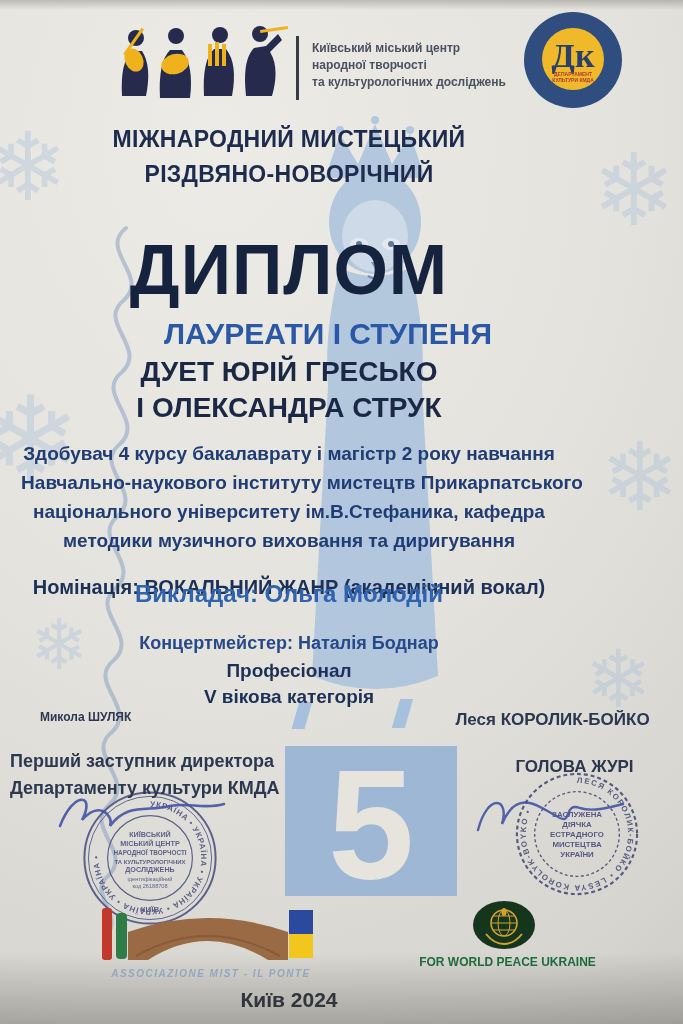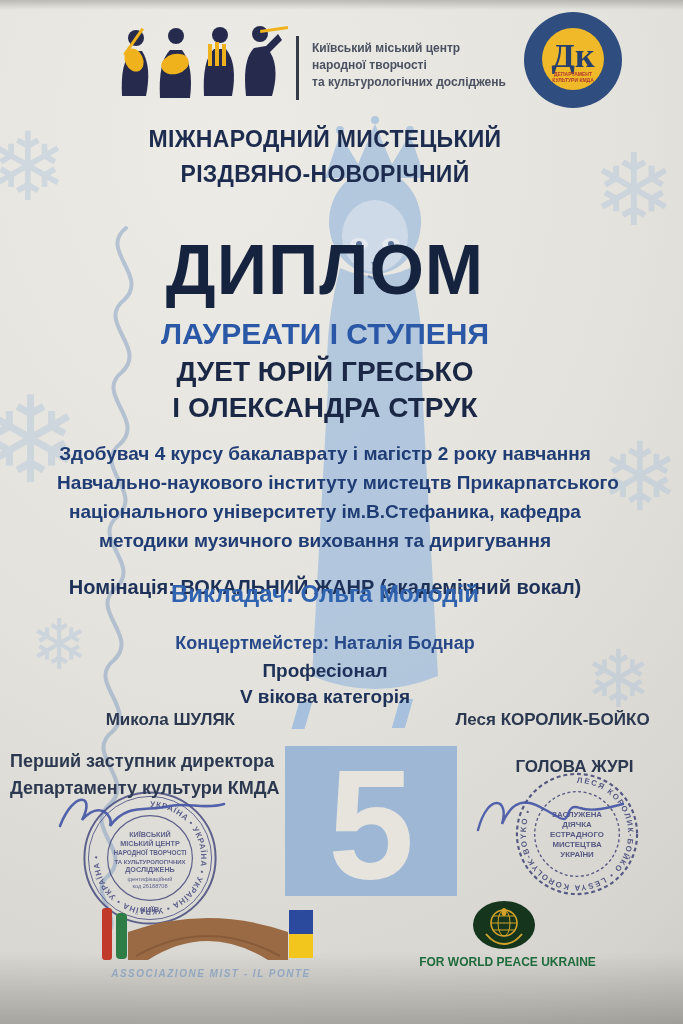--- a/index.html
+++ b/index.html
@@ -6,41 +6,41 @@
   .page{
     position:relative;width:683px;height:1024px;overflow:hidden;
     font-family:"Liberation Sans","DejaVu Sans",sans-serif;
     background:
       linear-gradient(to bottom, rgba(70,70,66,.28) 0px, rgba(70,70,66,0) 10px),
       linear-gradient(to bottom, rgba(55,53,50,0) 93%, rgba(55,53,50,.30) 100%),
       radial-gradient(145% 125% at 32% 14%, #edebe6 0%, #e4e2dc 42%, #d6d4ce 74%, #bdbbb5 100%);
   }
   .abs{position:absolute;}
   .wm{position:absolute;z-index:0;}
-  .txt{position:absolute;z-index:2;left:0;width:578px;text-align:center;font-weight:bold;margin-left:36px;}
+  .txt{position:absolute;z-index:2;left:0;width:578px;text-align:center;font-weight:bold;}
   .snow{position:absolute;z-index:0;color:rgba(172,194,220,.42);line-height:1;}
 
   .org-text{position:absolute;z-index:2;left:312px;top:40px;font-size:12px;font-weight:bold;
     color:#4a5160;line-height:17px;text-align:left;}
   .hdr-divider{position:absolute;z-index:2;left:296px;top:36px;width:3px;height:64px;background:#353b47;}
 
   .fest-title{top:122px;font-size:23px;color:#1d2c4e;line-height:35px;letter-spacing:.3px;}
   .heading{top:230px;font-size:70px;color:#16233e;letter-spacing:1px;font-weight:800;}
-  .award{top:317px;font-size:30px;color:#2a58a6;}
+  .award{top:317px;font-size:30px;color:#2a58a6;padding-left:39px;}
   .recipient{font-size:28px;color:#1b2845;}
   .desc{font-size:19px;color:#1f3c74;}
   .location{top:560px;font-size:22px;color:#2a58a6;}
   .nomination{top:576px;font-size:20px;color:#1d3058;}
   .teacher{top:580px;font-size:24px;color:#2f63b0;}
   .concertmaster{top:633px;font-size:18px;color:#27498a;}
   .level{top:660px;font-size:19px;color:#1d3058;}
   .age{top:686px;font-size:19px;color:#1d3058;}
 
-  .name-left{position:absolute;z-index:2;left:40px;top:710px;width:195px;text-align:right;
-    font-size:17px;font-weight:bold;color:#2b3850;}
+  .name-left{position:absolute;z-index:2;left:40px;top:710px;width:195px;text-align:left;
+    font-size:12px;font-weight:bold;color:#2b3850;}
   .name-right{position:absolute;z-index:2;left:440px;top:710px;width:225px;text-align:center;
     font-size:17px;font-weight:bold;color:#2b3850;}
   .title-left{position:absolute;z-index:2;left:10px;top:748px;width:280px;text-align:left;
     font-size:18px;font-weight:bold;color:#2b3850;line-height:27px;}
   .title-right{position:absolute;z-index:2;left:482px;top:757px;width:185px;text-align:center;
     font-size:17px;font-weight:bold;color:#2b3850;}
 
   .stamp{position:absolute;z-index:1;opacity:.85;}
   .sig{position:absolute;z-index:3;}
 
@@ -228,14 +228,15 @@
     <line x1="19" y1="23" x2="45" y2="23" stroke="#d4a22a" stroke-width="1"></line>
     <line x1="21" y1="16" x2="43" y2="16" stroke="#d4a22a" stroke-width="1"></line>
     <line x1="21" y1="30" x2="43" y2="30" stroke="#d4a22a" stroke-width="1"></line>
     <ellipse cx="32" cy="12" rx="2.5" ry="4" fill="#d4a22a"></ellipse>
     <path d="M14,34 Q22,44 32,44 M50,34 Q42,44 32,44" fill="none" stroke="#d4a22a" stroke-width="2"></path>
   </svg>
   <div class="wfwp-text">
     <div class="wfwp-l2">FOR WORLD PEACE UKRAINE</div>
   </div>
 
+  <div class="txt city-year">Київ 2024</div>
 
 </div>
 
 </body></html>

